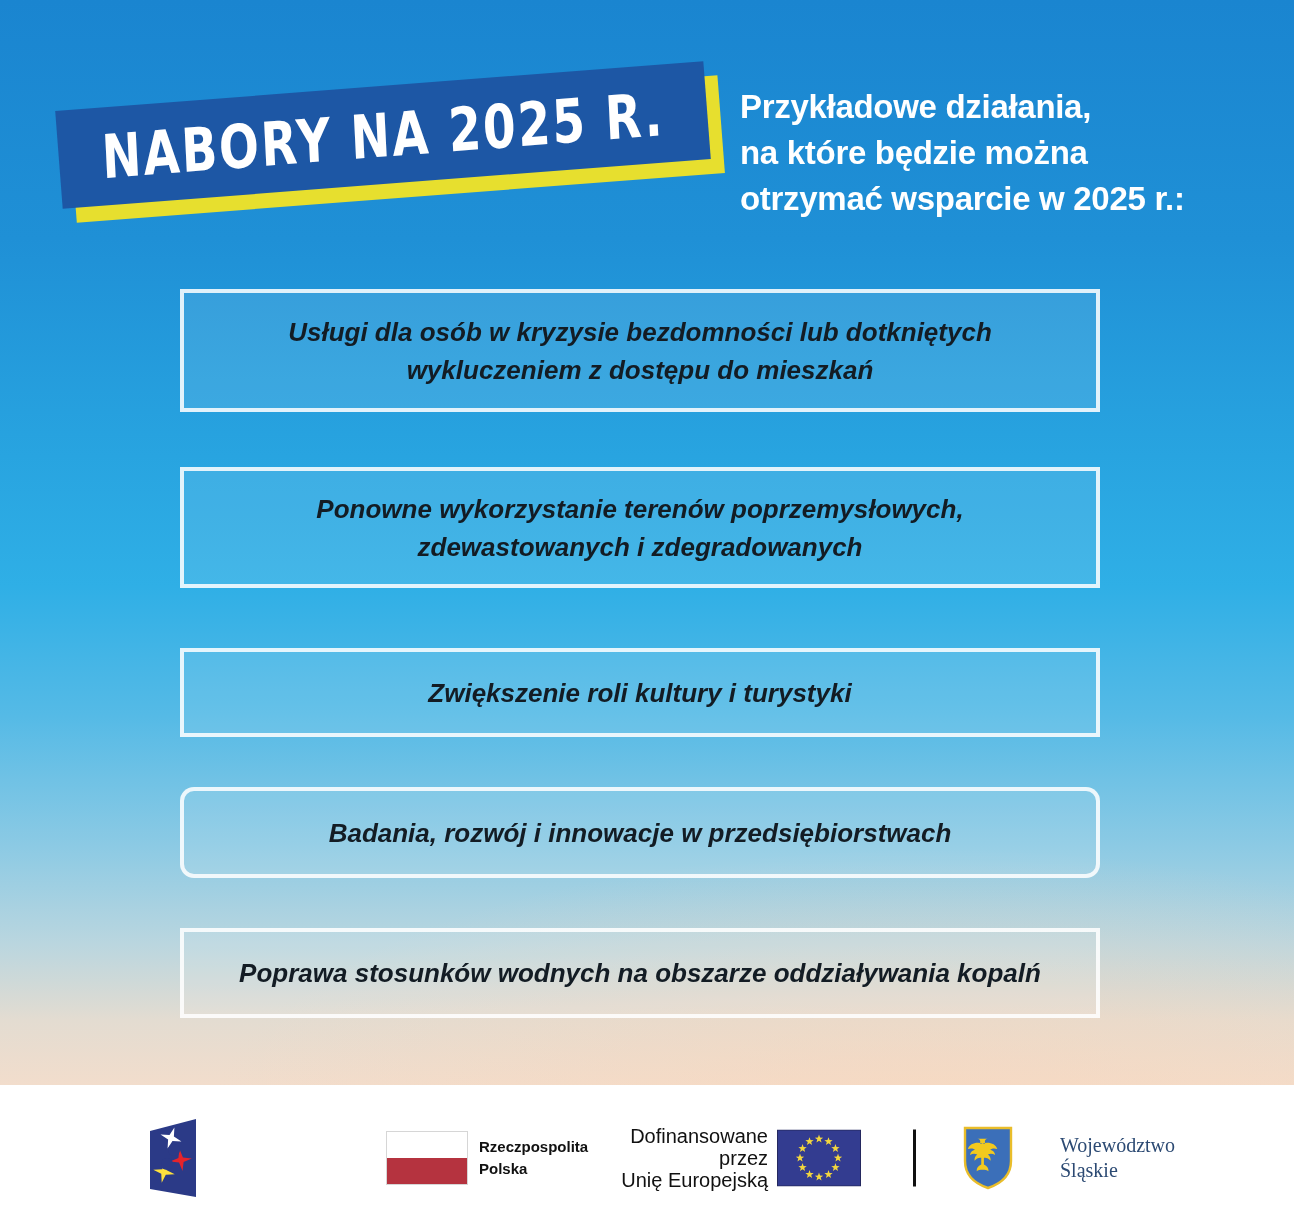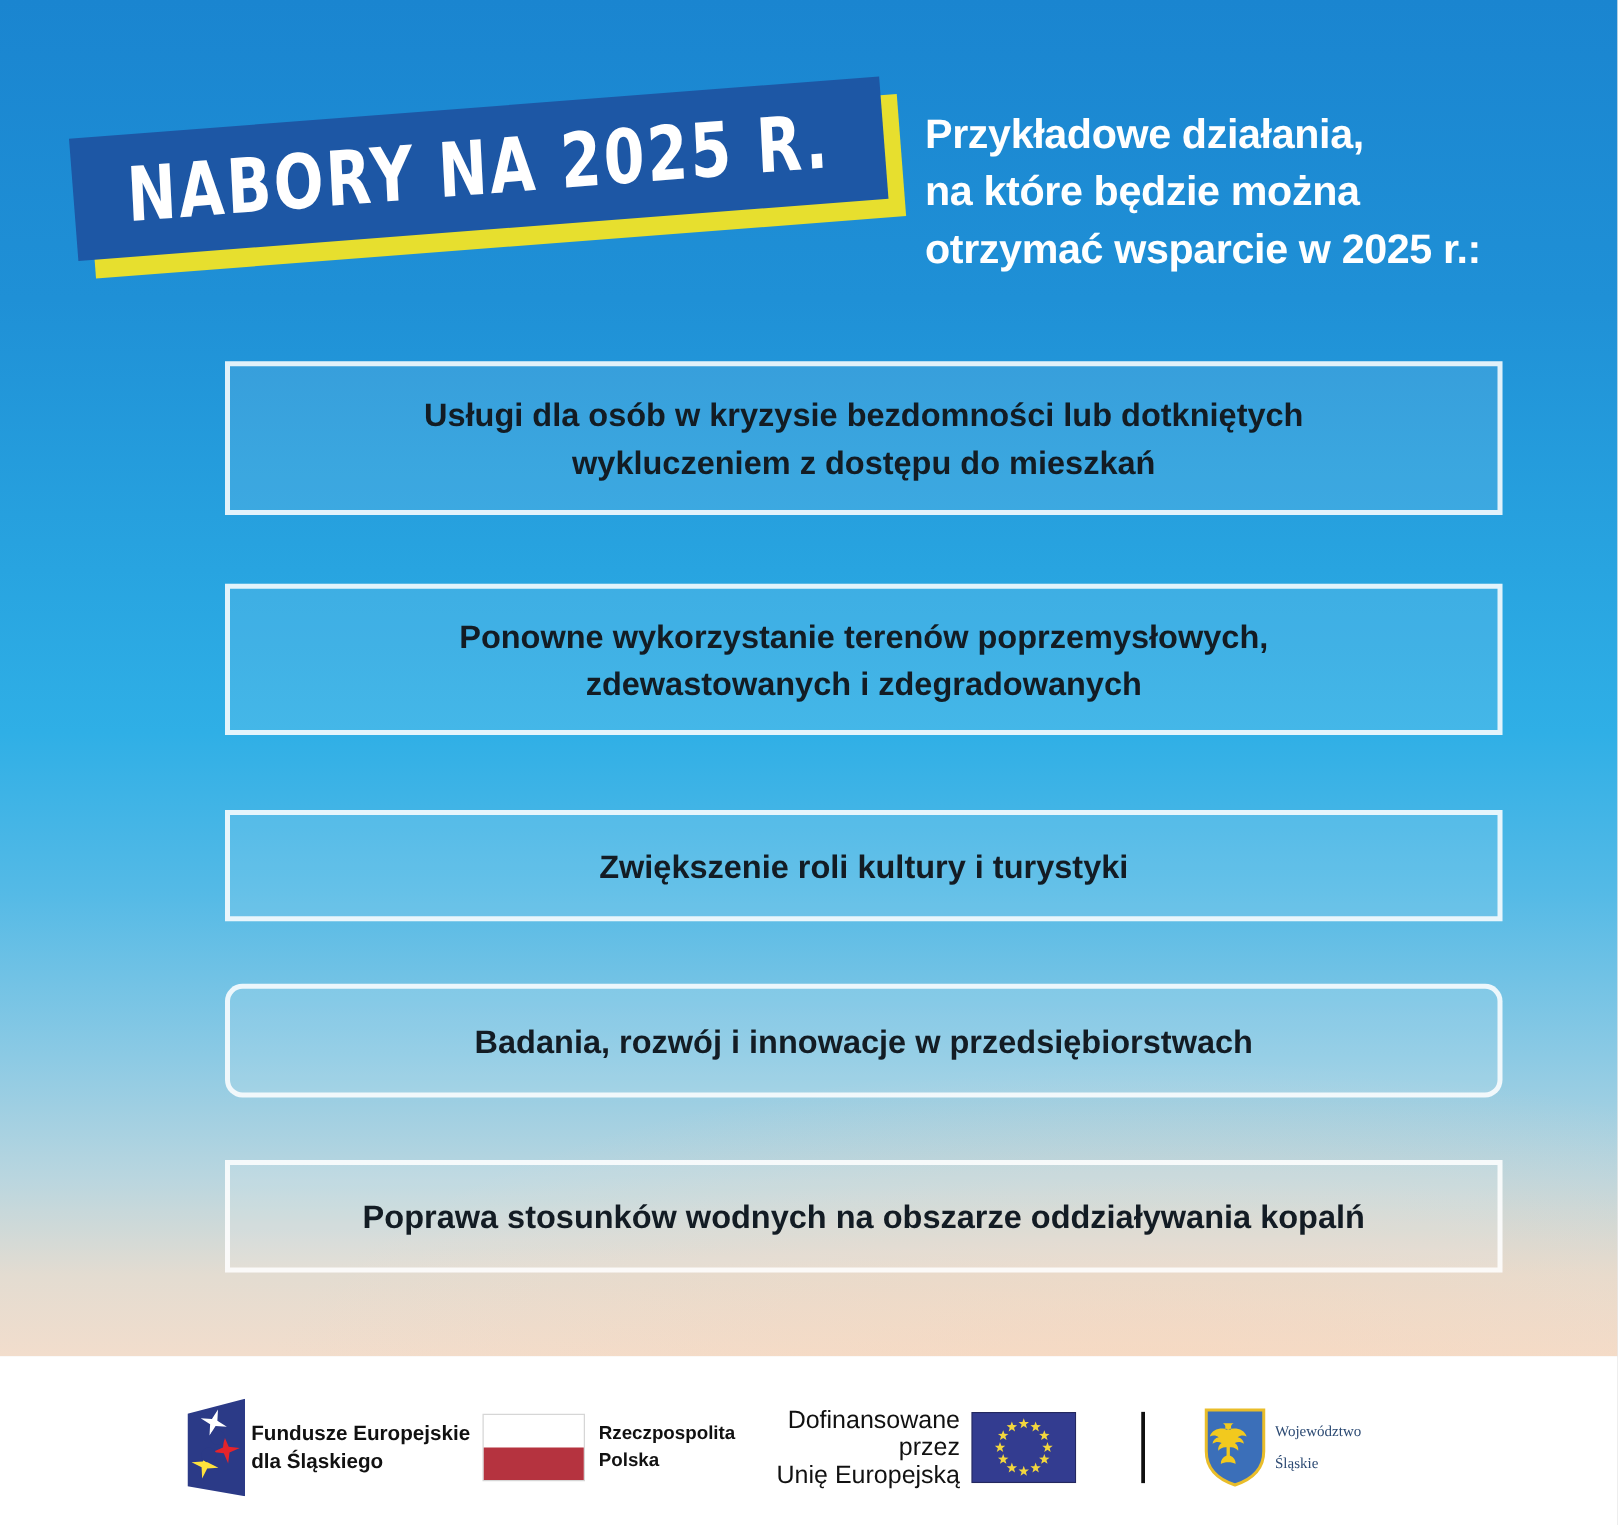--- a/index.html
+++ b/index.html
@@ -28,46 +28,46 @@
     transform:scaleY(1.28) skewX(-2deg);
   }
   
   .heading {
     position:absolute; left:740px; top:84px; width:540px;
     color:#ffffff; font-size:33px; font-weight:bold; line-height:46px;
     white-space:pre-line; letter-spacing:-0.3px;
   }
   
   .box {
-    position:absolute; left:180px; width:1022px; box-sizing:border-box;
+    position:absolute; left:180px; width:920px; box-sizing:border-box;
     border:4px solid rgba(255,255,255,0.85);
     background:rgba(255,255,255,0.10);
     display:flex; align-items:center; justify-content:center;
     text-align:center; padding:0 46px;
-    color:#131c24; font-weight:bold; font-size:26px; line-height:38px;
+    color:#131c24; font-weight:bold; font-size:26px; line-height:38px;font-style:italic;
   }
   .box span { white-space:pre-line; }
   .box1 { top:289px; height:123px; }
   .box2 { top:467px; height:121px; }
   .box3 { top:648px; height:89px;  }
   .box4 { top:787px; height:91px;border-radius:14px;  }
   .box5 { top:928px; height:90px;  }
   
   .footer { position:absolute; left:0; bottom:0; width:1294px; height:145px; background:#ffffff; }
   .lg { position:absolute; top:50%; transform:translateY(-50%); }
   .fe-flag  { left:150px; }
   .fe-label { left:201px; font-weight:bold; font-size:16.5px; line-height:22px; white-space:pre-line; color:#111111; }
   .pl-flag  { left:386px; width:82px; height:54px; border:1px solid #d6d6d6; box-sizing:border-box; background:#ffffff; }
   .pl-flag .red { position:absolute; left:0; bottom:0; width:100%; height:50%; background:#b5333f; }
   .pl-label { left:479px; font-weight:bold; font-size:15px; line-height:22px; white-space:pre-line; color:#111111; }
   .cofund-label { left:592px; width:176px; text-align:right; font-weight:normal; font-size:20px; line-height:22px; white-space:pre-line; color:#111111; }
   .eu-flag  { left:777px; }
   .divider  { left:913px; width:3px; height:57px; background:#101010; }
   .shield   { left:963px; }
-  .woj-label { left:1020px; font-family:"Liberation Serif", serif; font-size:12px; line-height:25px; white-space:pre-line; color:#2c4a73; }
+  .woj-label { left:1060px; font-family:"Liberation Serif", serif; font-size:20px; line-height:25px; white-space:pre-line; color:#2c4a73; }
 </style>
 </head>
 <body>
 
 <div class="poster">
 
   <div class="bg"></div>
 
   <div class="banner">
     <div class="banner-yellow"></div>
@@ -104,22 +104,20 @@
       <defs>
         <polygon id="festar" points="0,-11 2.3,-2.3 11,0 2.3,2.3 0,11 -2.3,2.3 -11,0 -2.3,-2.3"></polygon>
       </defs>
       <polygon points="0,12 46,0 46,78 0,70" fill="#2b3a87"></polygon>
       <use href="#festar" fill="#ffffff" transform="translate(21,19) rotate(18)"></use>
       <use href="#festar" fill="#e5242b" transform="translate(31,41) rotate(-8)"></use>
       <use href="#festar" fill="#ffe23c" transform="translate(14,53) rotate(12)"></use>
       <circle cx="24" cy="31" r="6" fill="#2b3a87"></circle>
       <circle cx="17" cy="45" r="6" fill="#2b3a87"></circle>
     </svg>
-    <div class="lg fe-label">Fundusze Europejskie
-dla Śląskiego</div>
 
     <div class="lg pl-flag">
       <div class="red"></div>
     </div>
     <div class="lg pl-label">Rzeczpospolita
 Polska</div>
 
     <div class="lg cofund-label">Dofinansowane przez
 Unię Europejską</div>
 

